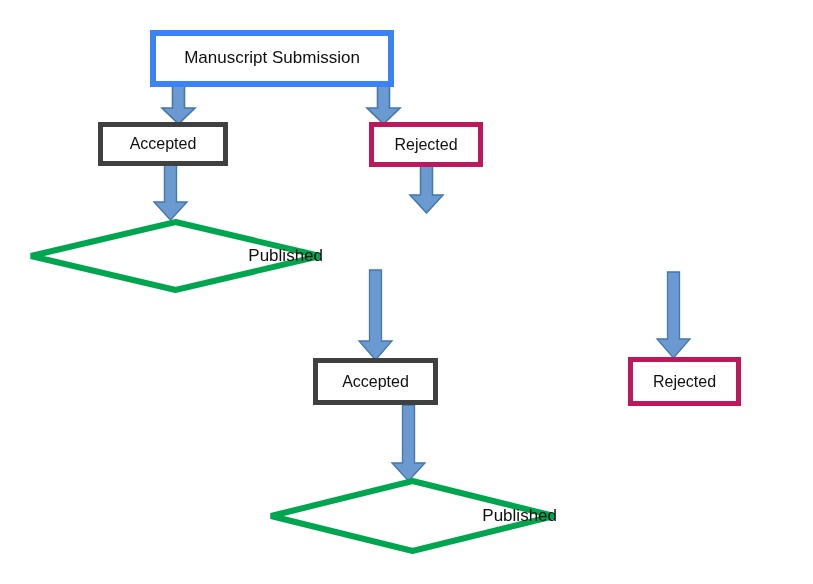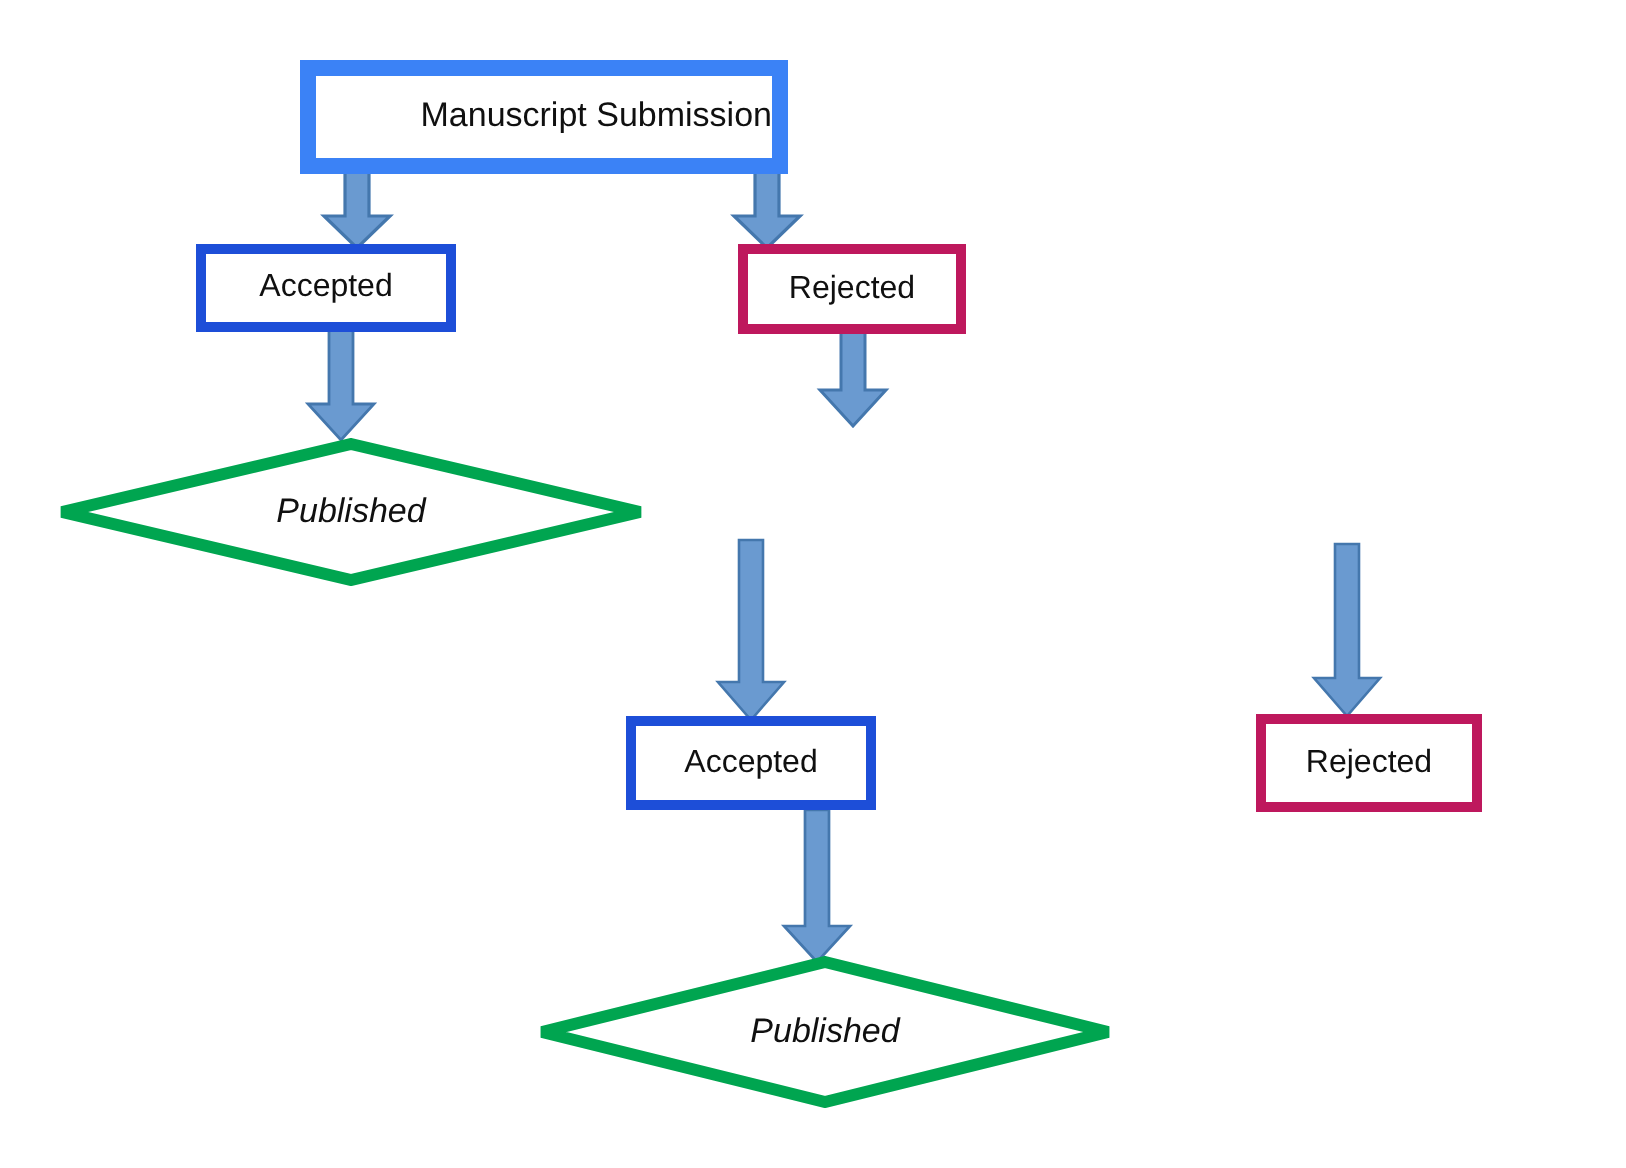--- a/index.html
+++ b/index.html
@@ -24,25 +24,24 @@
     box-sizing: border-box;
     background: #ffffff;
     display: flex;
     align-items: center;
     justify-content: center;
     color: #101010;
     line-height: 1.1;
     white-space: nowrap;
   }
   .node-blue {
-    border: 8px solid #3b82f6;
-    justify-content: flex-end;
+    border: 6px solid #3b82f6;
   }
   .node-green {
-    border: 5px solid #1d4ed8;
+    border: 5px solid #404040;
     align-items: center;
   }
   .node-red {
     border: 5px solid #be185d;
   }
 
   
   .diamond {
     position: absolute;
   }
@@ -50,24 +49,23 @@
     display: block;
     width: 100%;
     height: 100%;
   }
   .diamond-label {
     position: absolute;
     left: 0;
     right: 0;
     top: 50%;
     transform: translateY(-50%);
-    text-align: center;
+    text-align: right;
     color: #101010;
     white-space: nowrap;
-    font-style: italic;
   }
 
   
   .arrow {
     position: absolute;
   }
   .arrow svg {
     display: block;
     width: 100%;
     height: 100%;

